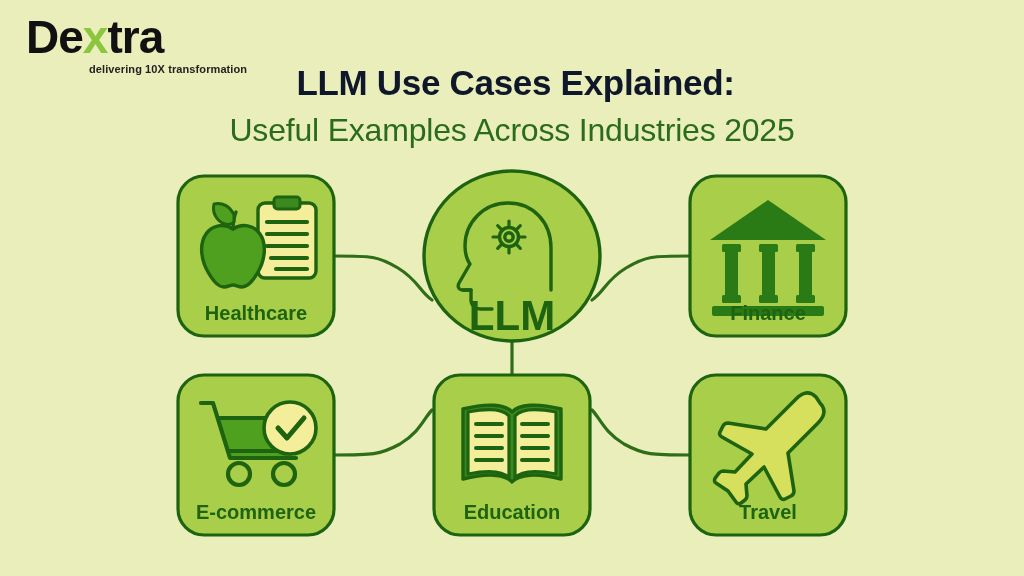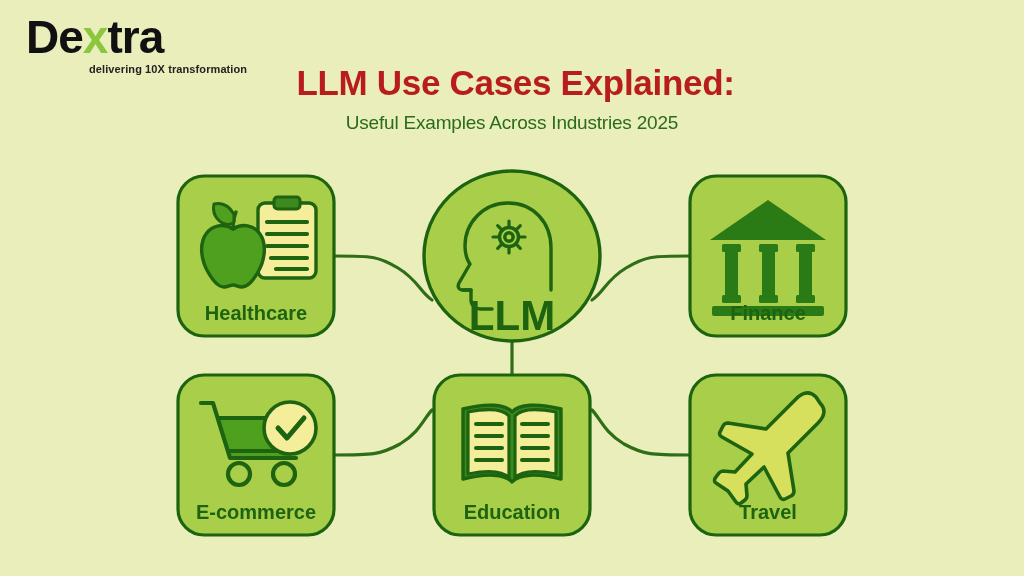--- a/index.html
+++ b/index.html
@@ -21,26 +21,26 @@
   #logo-word .xg{color:#8cc63f;}
   #logo-tag{
     position:absolute;left:63px;top:49px;
     font-size:11px;font-weight:bold;color:#222222;
     letter-spacing:.1px;white-space:nowrap;
   }
 
   
   #title-main{
     position:absolute;left:7px;right:0;top:63px;text-align:center;
-    font-size:35px;font-weight:bold;color:#b91c1c;
+    font-size:35px;font-weight:bold;color:#0f172a;
     letter-spacing:-.3px;
   }
   #title-sub{
     position:absolute;left:0;right:0;top:112px;text-align:center;
-    font-size:19px;font-weight:normal;color:#2a6b1c;
+    font-size:32px;font-weight:normal;color:#2a6b1c;
     letter-spacing:-.2px;
   }
 
   
   #diagram{position:absolute;left:0;top:0;width:1024px;height:576px;}
   .card-label{
     font-family:"Liberation Sans",sans-serif;
     font-size:20px;font-weight:bold;fill:#1d6310;
     text-anchor:middle;
   }

